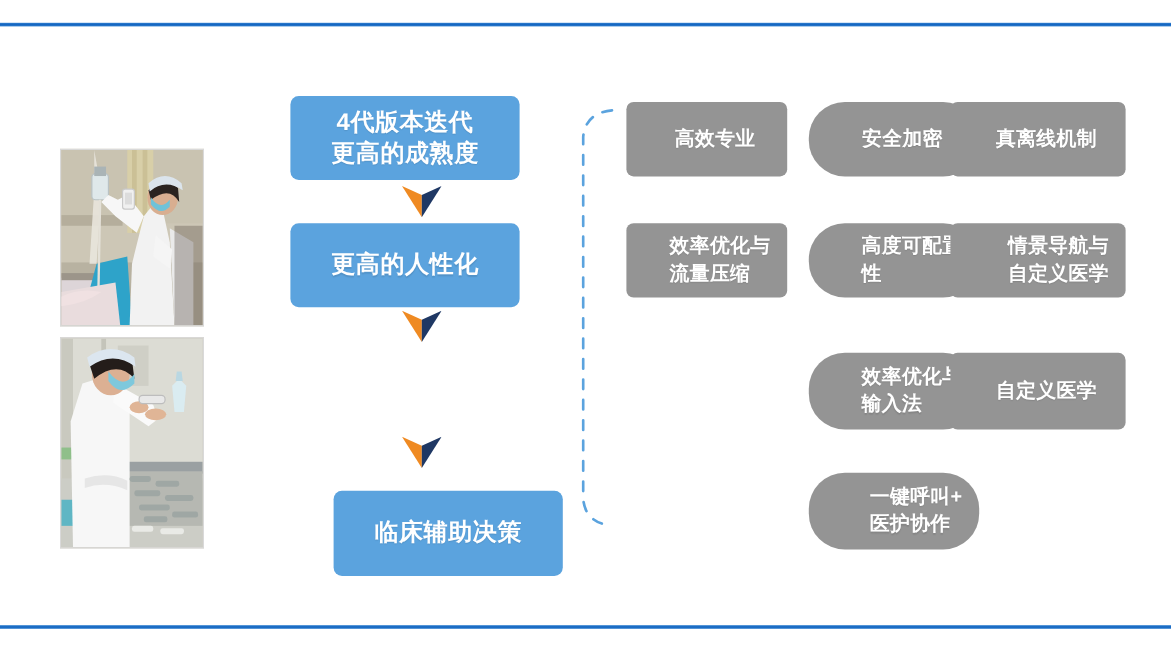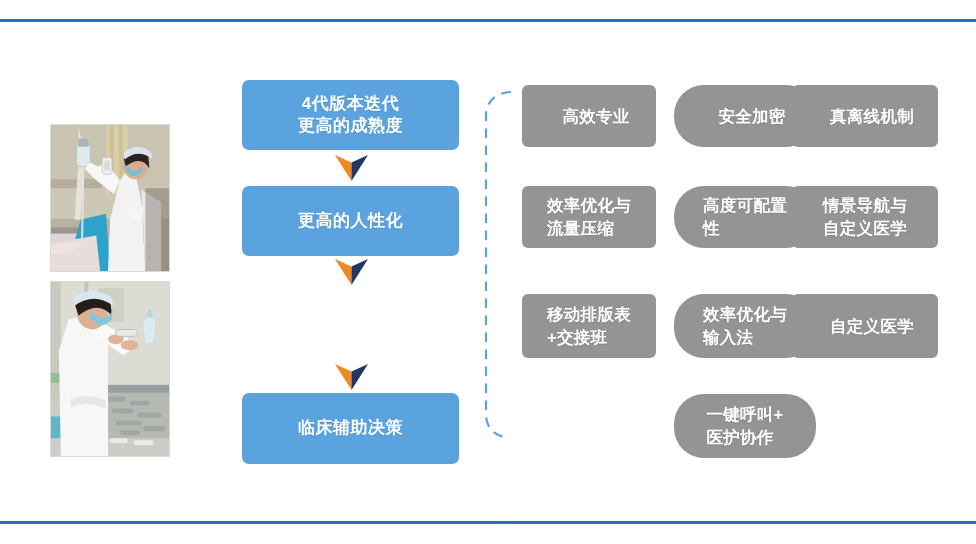--- a/index.html
+++ b/index.html
@@ -25,36 +25,36 @@
     border: 1px solid #d9d9d9;
     overflow: hidden;
     background: #cfcabc;
   }
   .photo-1 { top: 124px; height: 148px; }
   .photo-2 { top: 281px; height: 176px; }
   .photo svg { display: block; width: 100%; height: 100%; }
 
   
   .blue-box {
-    position: absolute; left: 242px; width: 217px;
+    position: absolute; left: 242px; width: 191px;
     background: #5ba3de;
     border-radius: 7px;
     display: flex; align-items: center; justify-content: center;
     color: #ffffff;
-    font-size: 17px; font-weight: bold;
+    font-size: 20px; font-weight: bold;
     line-height: 1.32;
     text-align: center;
     letter-spacing: .5px;
     white-space: pre-line;
     text-shadow: 0 1px 1px rgba(0,0,0,.10);
   }
   .bb1 { top: 80px;  height: 70px; }
   .bb2 { top: 186px; height: 70px; align-items: center; }
   .bb3 { top: 289px; height: 71px; }
-  .bb4 { top: 393px; height: 71px; }
+  .bb4 { top: 409px; height: 71px; margin-left: 36px; }
 
   
   .chev { position: absolute; left: 335px; width: 33px; height: 26px; }
   .c1 { top: 155px; }
   .c2 { top: 259px; }
   .c3 { top: 364px; }
   .chev svg { display: block; width: 100%; height: 100%; }
 
   
   .bracket { position: absolute; left: 478px; top: 88px; width: 34px; height: 354px; }
@@ -68,21 +68,21 @@
     color: #ffffff;
     font-size: 16.5px; font-weight: bold;
     line-height: 1.38;
     letter-spacing: .3px;
     display: flex; align-items: center;
     padding: 0 14px;
     white-space: pre-line;
     text-shadow: 0 1px 1px rgba(0,0,0,.10);
   }
   .gb-center { justify-content: center; text-align: center; padding-left: 28px; }
-  .gb-left   { justify-content: center; text-align: left; }
+  .gb-left   { justify-content: flex-end; text-align: left; }
 
   
   .col-1 { left: 522px; width: 134px; }
   .col-2 { left: 674px; width: 142px; border-radius: 30px; }
   .col-3 { left: 792px; width: 146px; }
 
   
   .row-1 { top: 85px;  height: 62px; }
   .row-2 { top: 186px; height: 62px; }
   .row-3 { top: 294px; height: 64px; }
@@ -225,24 +225,20 @@
   </div>
   <div class="grey-box col-2 row-2 gb-left">
     <span>高度可配置
 性</span>
   </div>
   <div class="grey-box col-3 row-2 gb-left">
     <span>情景导航与
 自定义医学</span>
   </div>
 
-  <div class="grey-box col-1 row-3 gb-left">
-    <span>移动排版表
-+交接班</span>
-  </div>
   <div class="grey-box col-2 row-3 gb-left">
     <span>效率优化与
 输入法</span>
   </div>
   <div class="grey-box col-3 row-3 gb-center">
     <span>自定义医学</span>
   </div>
 
   <div class="grey-box col-2 row-4 gb-left">
     <span>一键呼叫+

